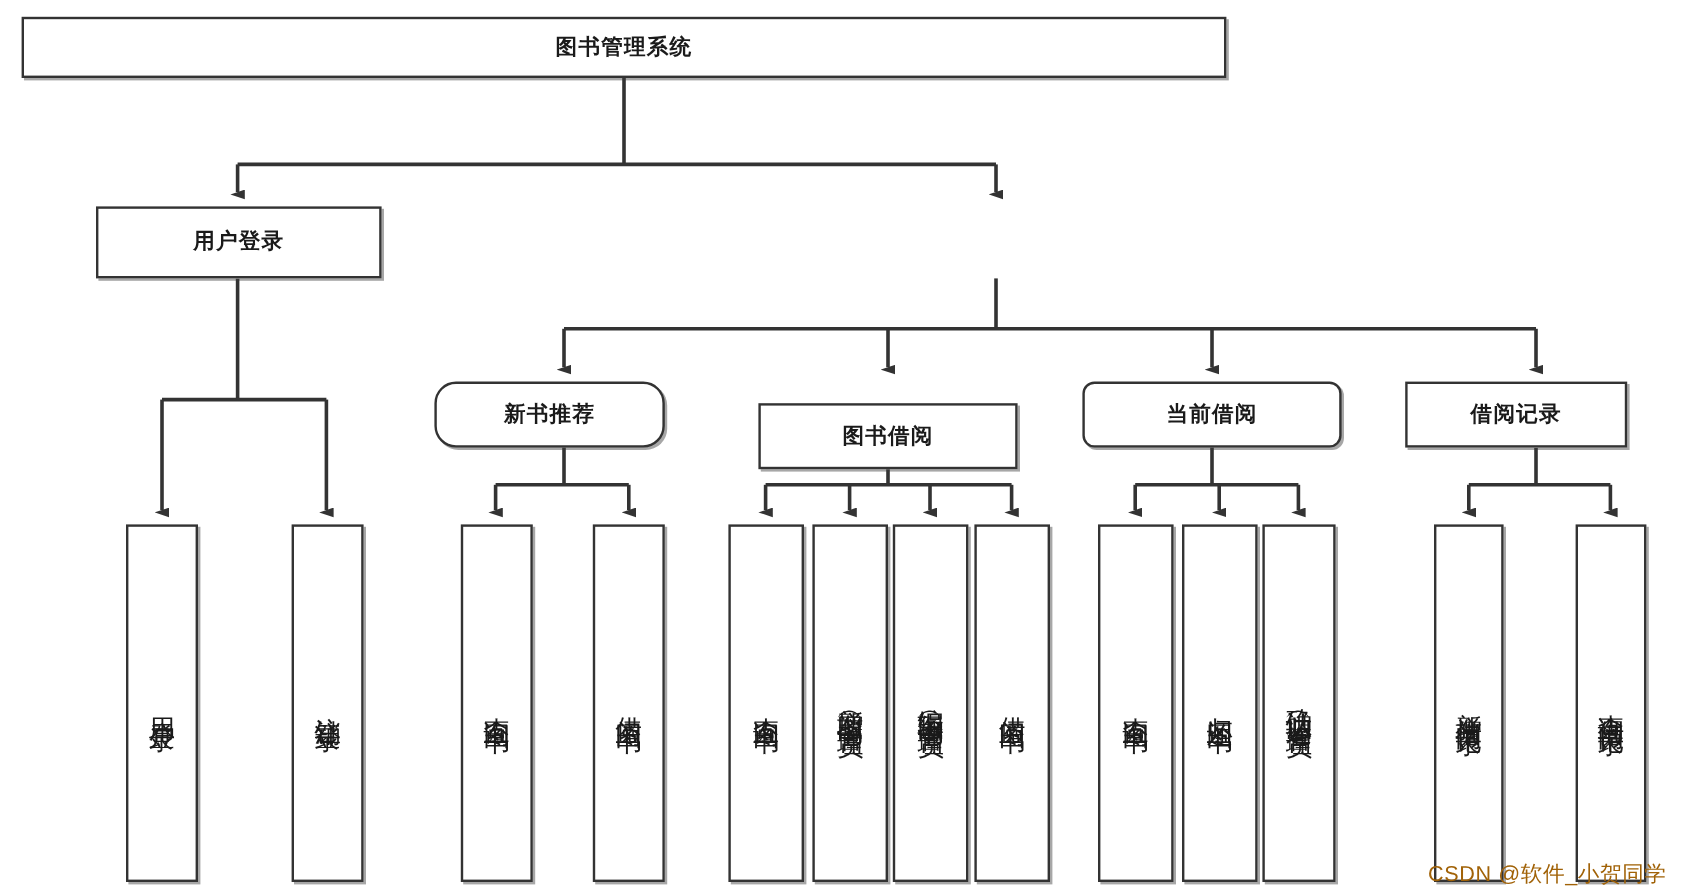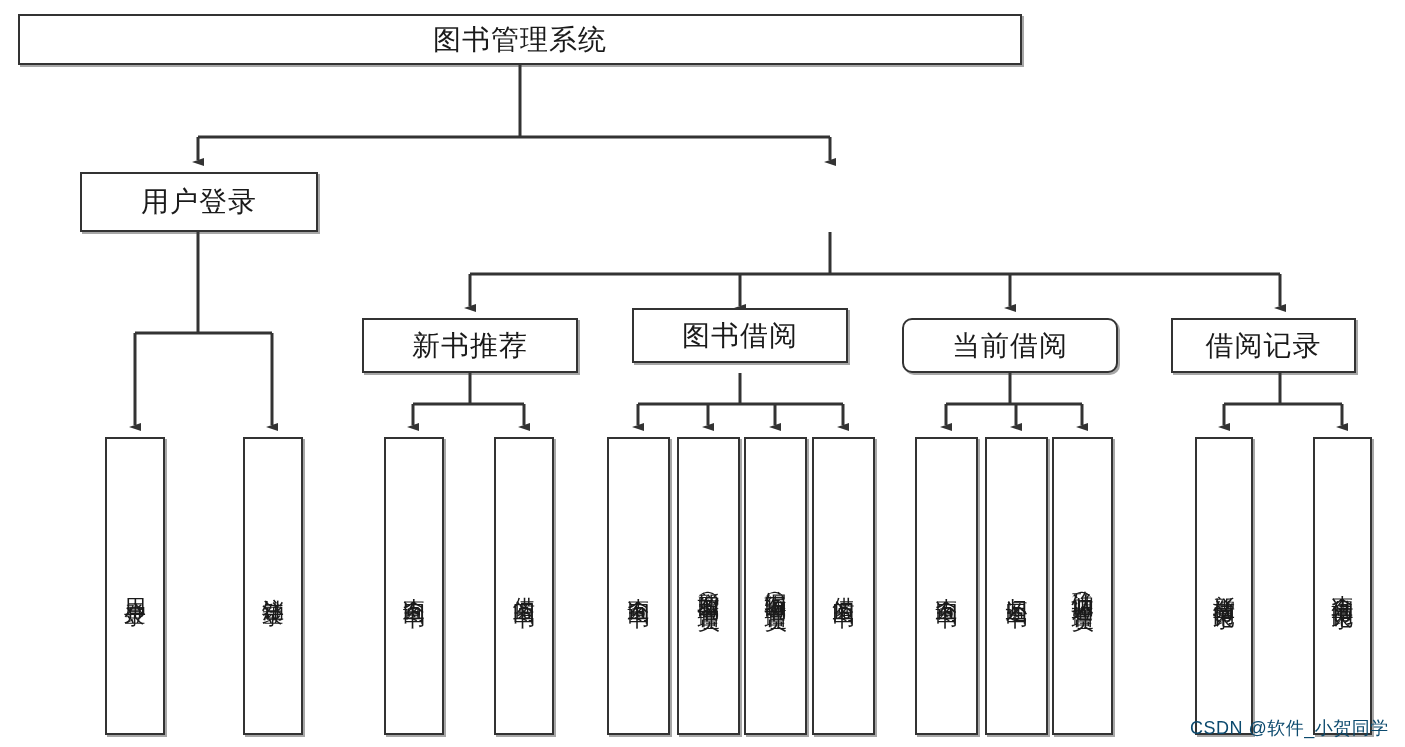--- a/index.html
+++ b/index.html
@@ -30,41 +30,42 @@
     border: 2px solid #333333;
     background: #ffffff;
     color: #1a1a1a;
     display: flex;
     align-items: center;
     justify-content: center;
     text-align: center;
     box-shadow: 2px 2px 0 rgba(60,60,60,0.45);
   }
   .node.horiz {
-    font-size: 28px;
+    font-size: 18px;
     letter-spacing: 1px;
     line-height: 1.2;
+    font-weight: bold;
   }
   .node.vert {
     writing-mode: vertical-rl;
     text-orientation: upright;
     font-size: 22px;
     letter-spacing: 3px;
     padding-top: 6px;
     padding-bottom: 6px;
   }
   .node.vert .label {
     writing-mode: vertical-rl;
     text-orientation: upright;
     display: block;
   }
   .watermark {
     position: absolute;
     font-size: 18px;
-    color: #0c4a6e;
+    color: #a16207;
     white-space: nowrap;
     letter-spacing: 0.5px;
   }
 </style>
 </head>
 <body>
 
 <div id="canvas">
 
   <svg id="wires" viewBox="0 0 1405 747" xmlns="http://www.w3.org/2000/svg">
@@ -118,24 +119,24 @@
   </svg>
 
   <div class="node horiz" style="left:18px; top:14px; width:1004px; height:51px;">
     <span class="label">图书管理系统</span>
   </div>
 
   <div class="node horiz" style="left:80px; top:172px; width:238px; height:60px;">
     <span class="label">用户登录</span>
   </div>
 
-  <div class="node horiz" style="left:362px; top:318px; width:216px; height:55px;">
+  <div class="node horiz" style="left:362px; top:318px; width:192px; height:55px;border-radius:18px;">
     <span class="label">新书推荐</span>
   </div>
-  <div class="node horiz" style="left:632px; top:308px; width:216px; height:55px;">
+  <div class="node horiz" style="left:632px; top:336px; width:216px; height:55px;">
     <span class="label">图书借阅</span>
   </div>
   <div class="node horiz" style="left:902px; top:318px; width:216px; height:55px;border-radius:10px;">
     <span class="label">当前借阅</span>
   </div>
   <div class="node horiz" style="left:1171px; top:318px; width:185px; height:55px;">
     <span class="label">借阅记录</span>
   </div>
 
   <div class="node vert" style="left:105px; top:437px; width:60px; height:298px;">

